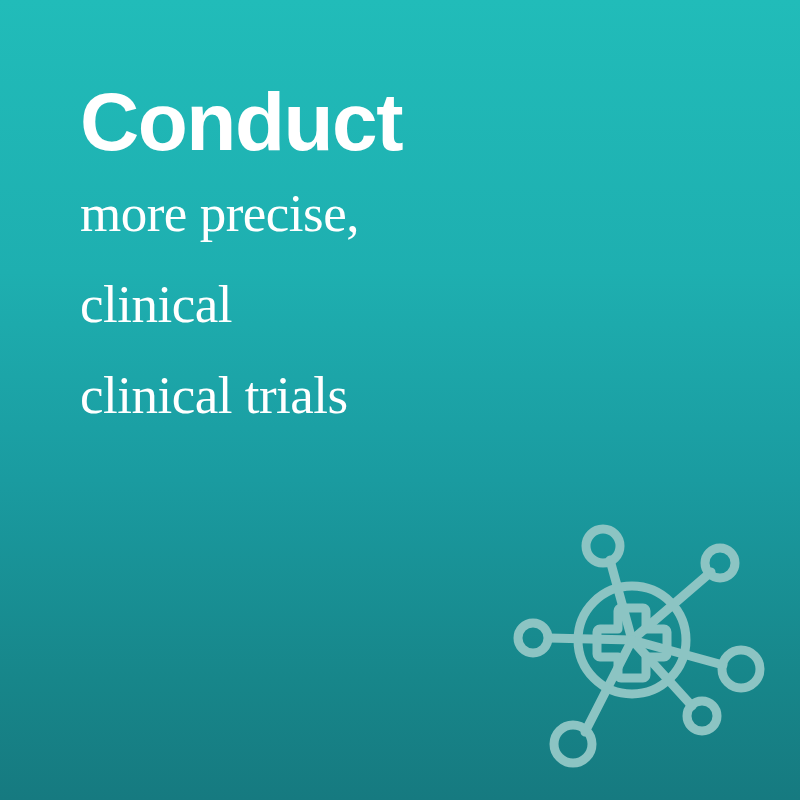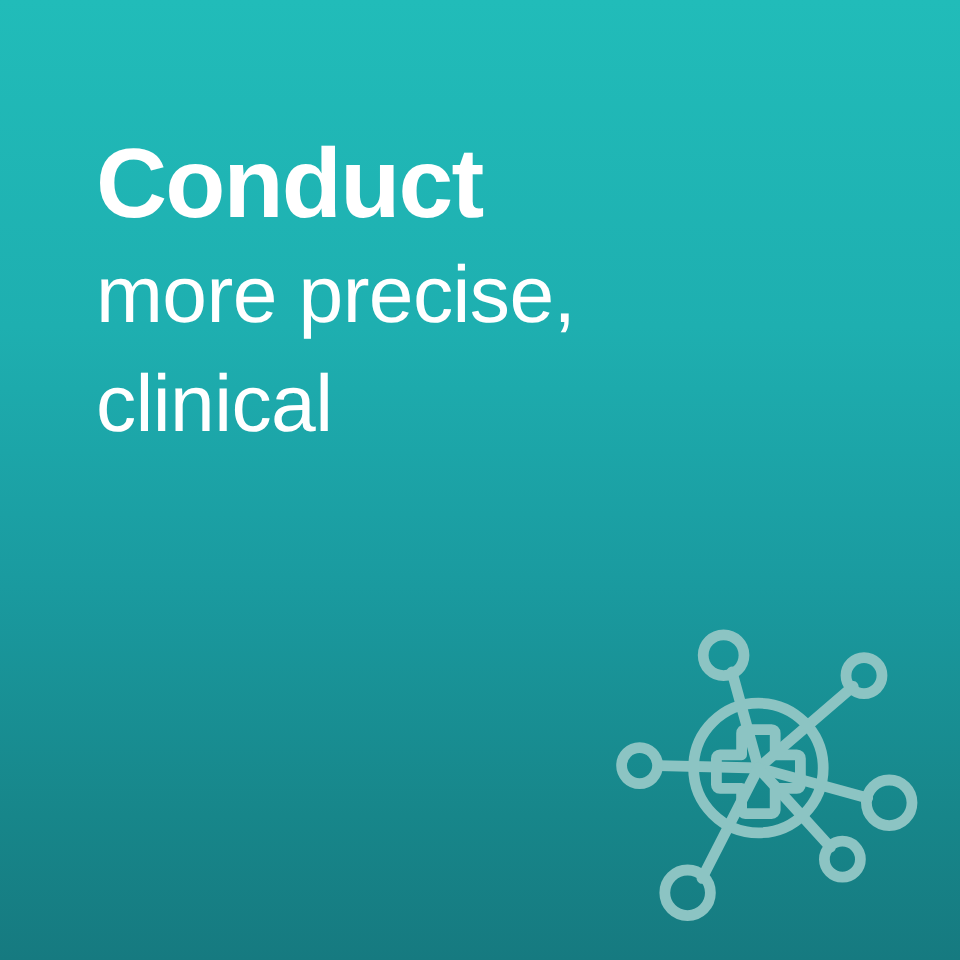--- a/index.html
+++ b/index.html
@@ -31,28 +31,28 @@
     display: block;
     white-space: nowrap;
     letter-spacing: -0.5px;
   }
 
   .line-strong {
     font-size: 82px;
     font-weight: 700;
     line-height: 92px;
     letter-spacing: -1.5px;
-    margin-top: 32px;
   }
 
   .line-light {
-    font-size: 67px;
+    font-size: 53px;
     font-weight: 300;
     line-height: 91px;
     letter-spacing: -0.5px;
+    font-family: Liberation Serif, serif;
   }
 
   
   #network-icon {
     position: absolute;
     left: 500px;
     top: 500px;
     width: 290px;
     height: 290px;
   }
@@ -65,20 +65,21 @@
 </style>
 </head>
 <body>
 
 <div id="card">
 
   <div id="headline-block">
     <span class="line line-strong">Conduct</span>
     <span class="line line-light">more precise,</span>
     <span class="line line-light">clinical</span>
+    <span class="line line-light">clinical trials</span>
   </div>
 
   <div id="network-icon">
     <svg viewBox="0 0 290 290" xmlns="http://www.w3.org/2000/svg" fill="none" stroke="#8CC4C3" stroke-width="9" stroke-linecap="round" stroke-linejoin="round">
 
       <g stroke-width="9">
         <line x1="132" y1="140" x2="110" y2="60"></line>
         <line x1="132" y1="140" x2="211" y2="72"></line>
         <line x1="132" y1="140" x2="49" y2="138"></line>
         <line x1="132" y1="140" x2="223" y2="165"></line>

